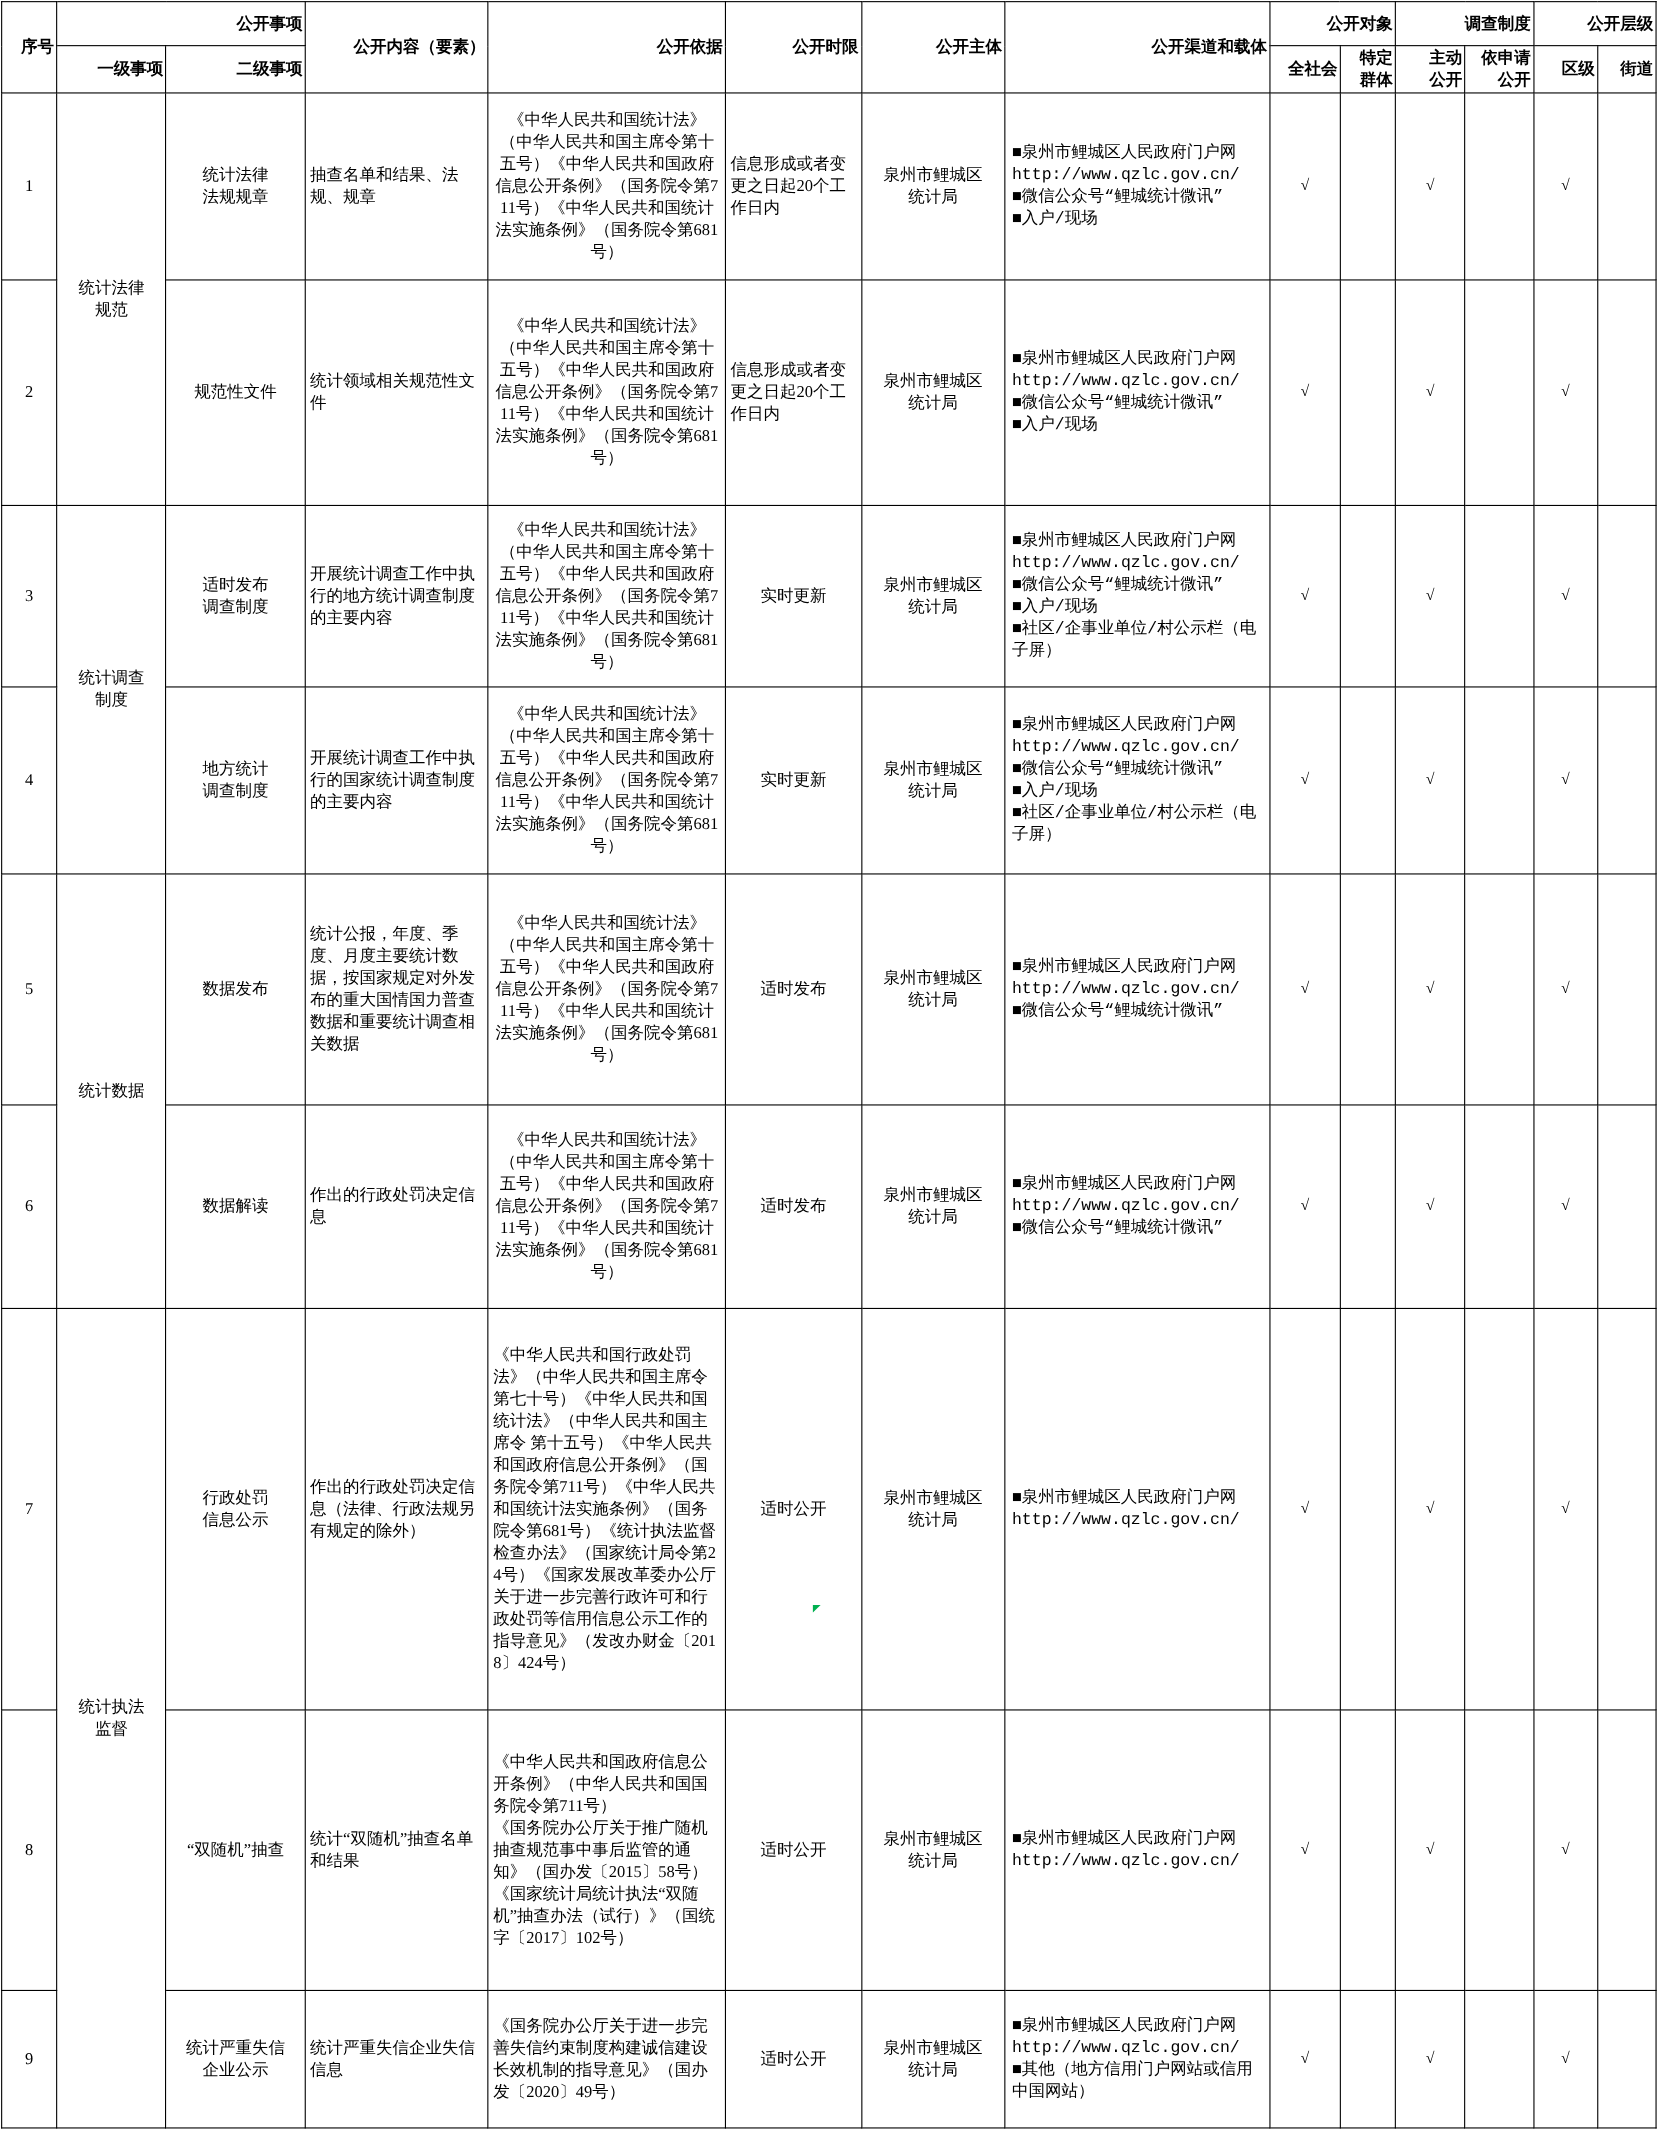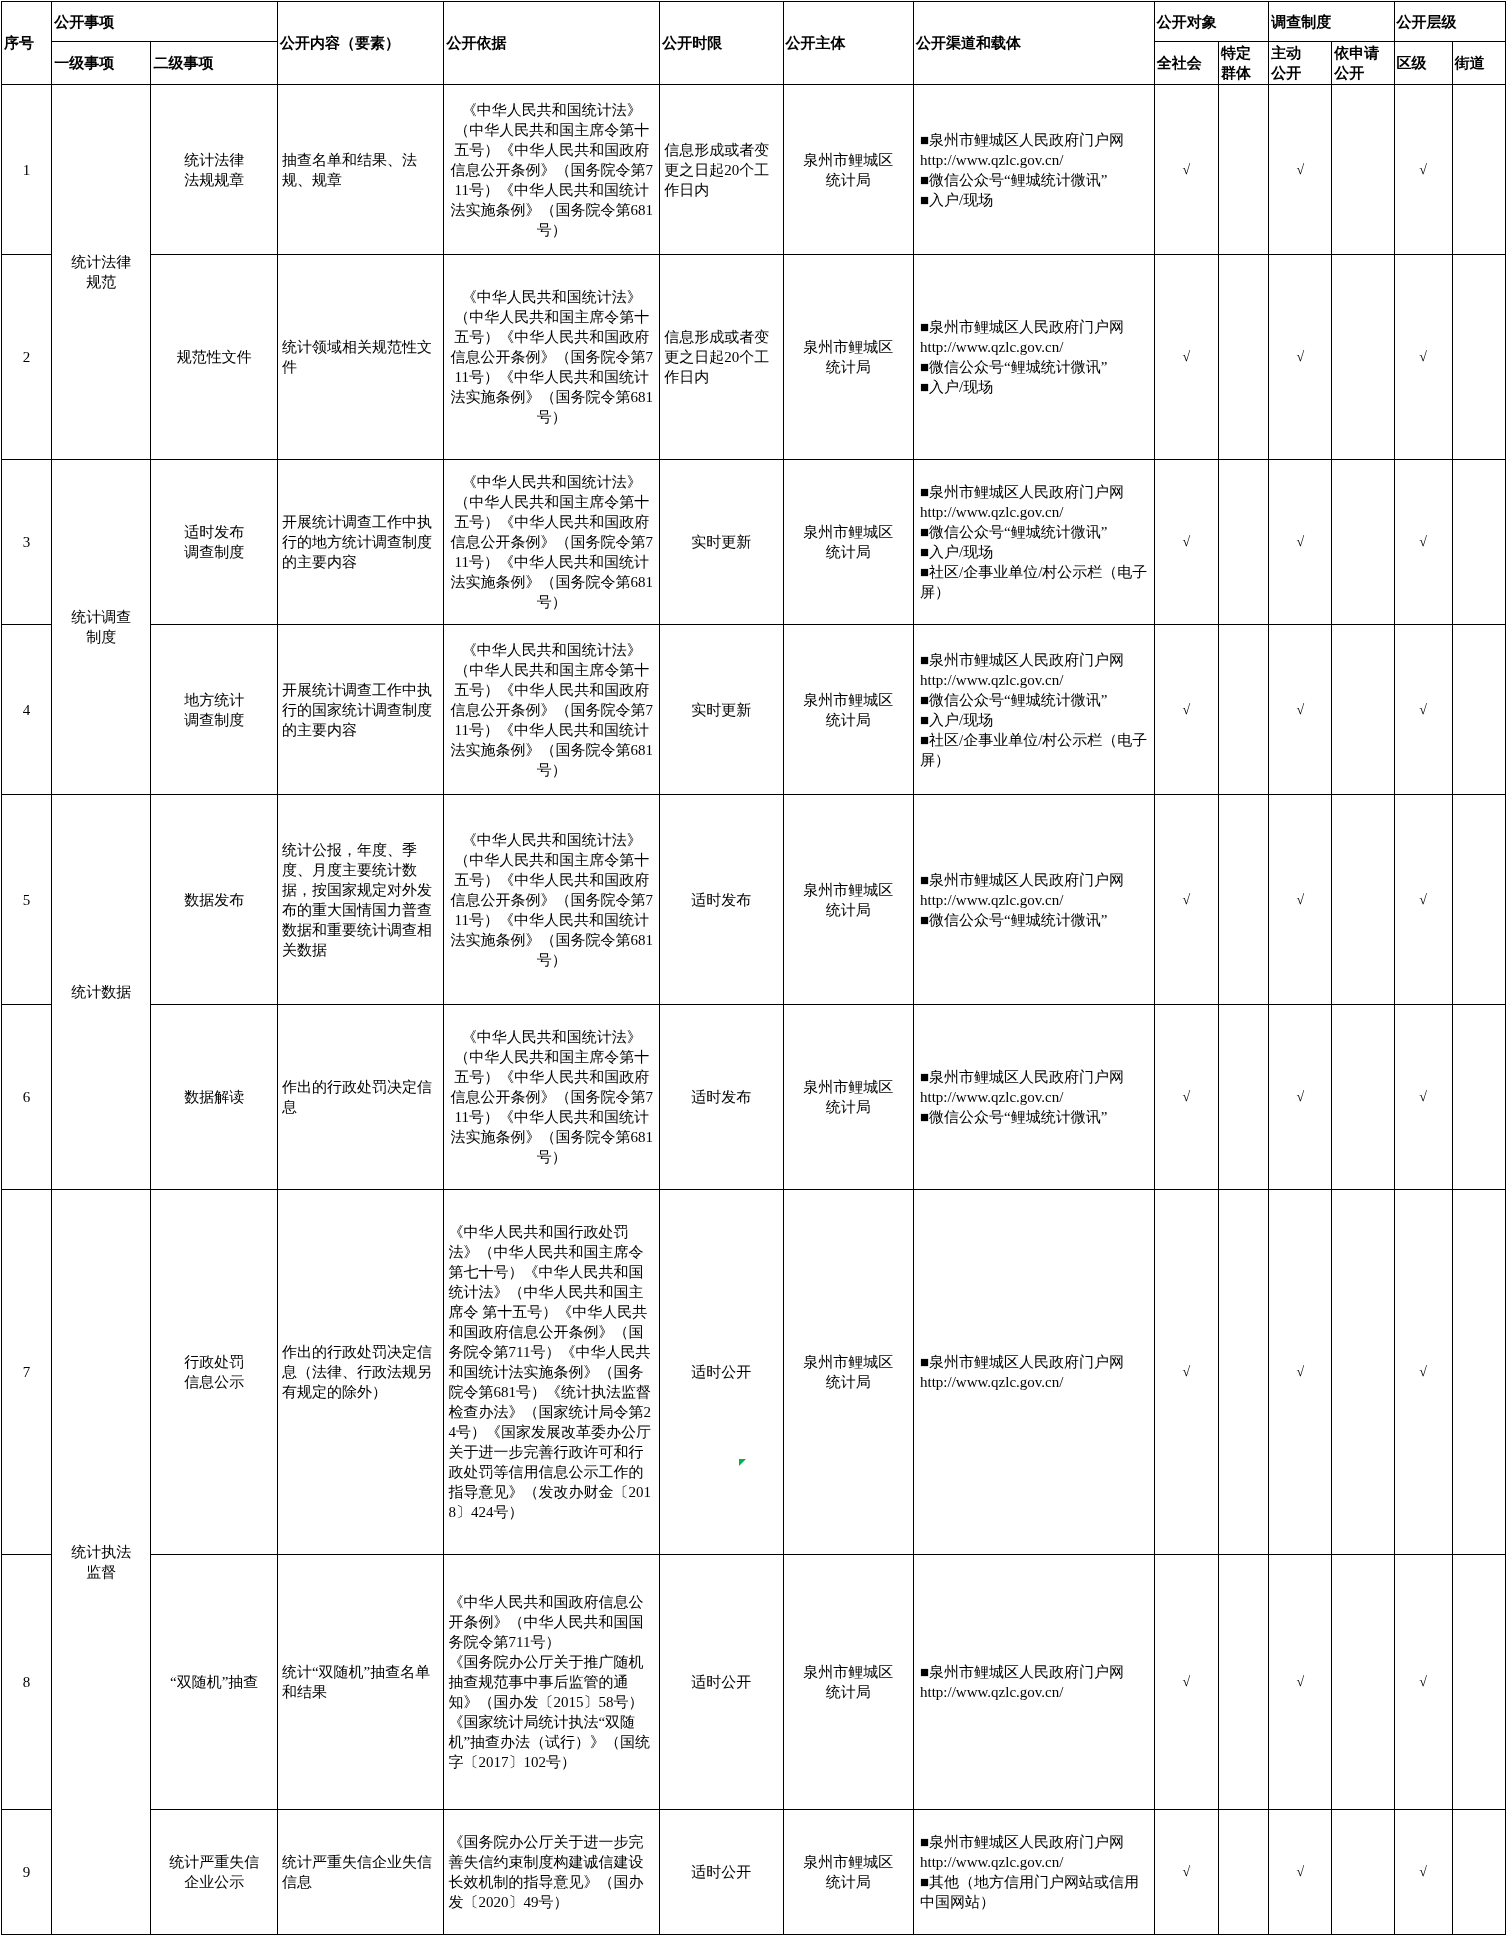--- a/index.html
+++ b/index.html
@@ -24,28 +24,28 @@
     vertical-align:middle;
     padding:2px 4px;
     font-size:15px;
     line-height:20px;
     overflow:hidden;
     box-sizing:border-box;
     word-break:break-all;
   }
   .grid th{
     font-weight:bold;
-    text-align:left;
+    text-align:right;
     padding:1px 2px;
   }
   thead tr.h1row{height:40px;}
   thead tr.h2row{height:43px;}
   td.c{text-align:center;}
   td.l{text-align:left;}
-  td.channels{padding:2px 6px;}
+  td.channels{padding:2px 6px;font-family:Liberation Mono, monospace;}
   td.check{font-size:14px;}
   .green-marker{
     position:absolute;
     left:739px;top:1459px;
     width:0;height:0;
     border-top:7px solid #00B050;
     border-right:7px solid transparent;
   }
 </style>
 </head>

